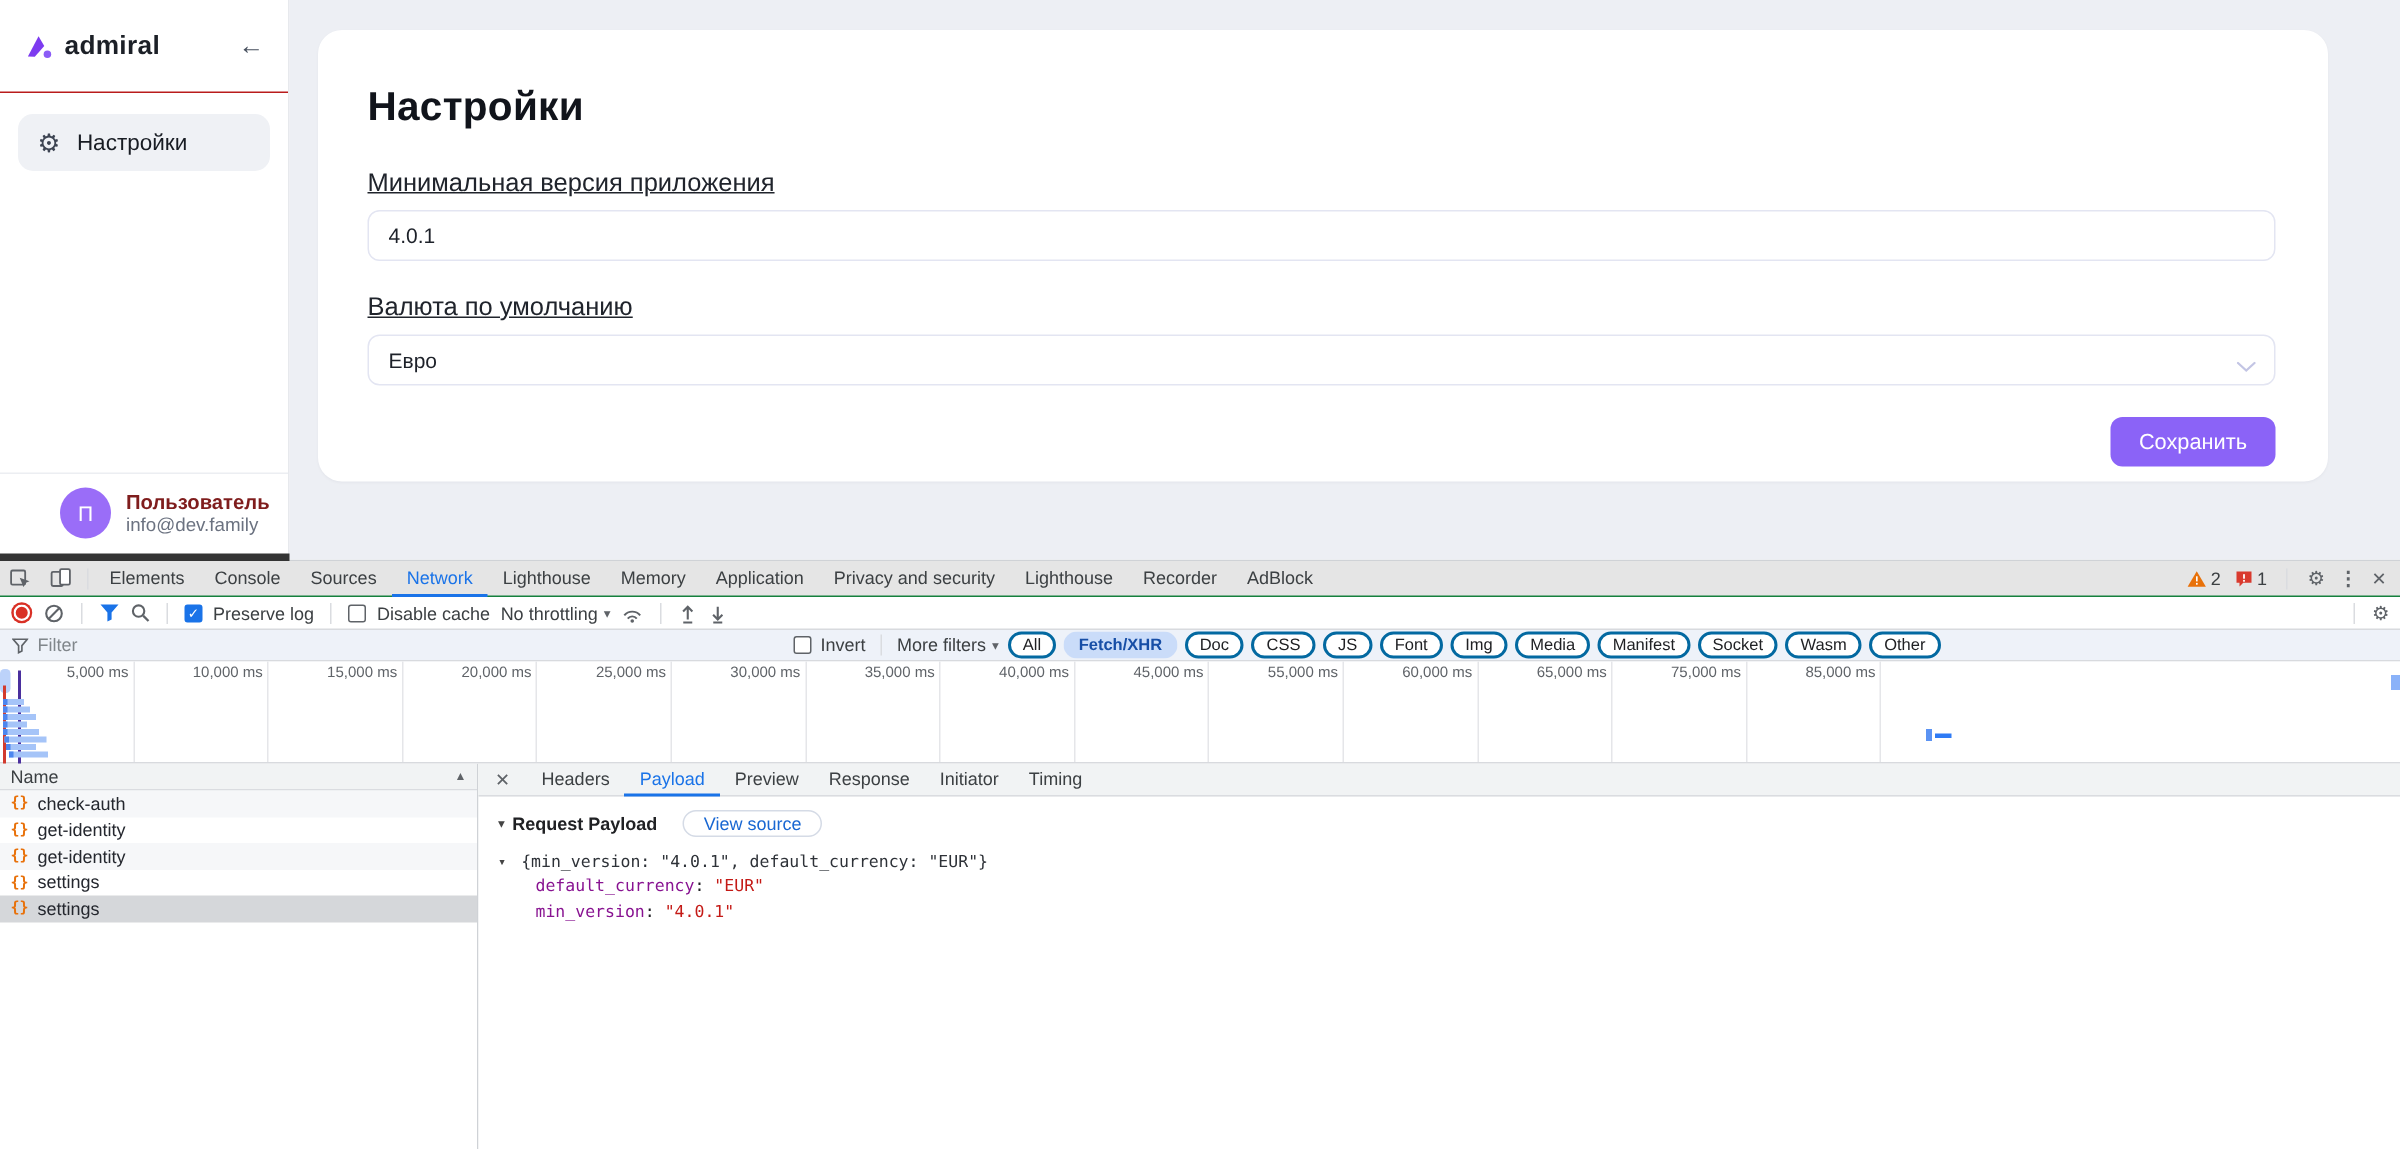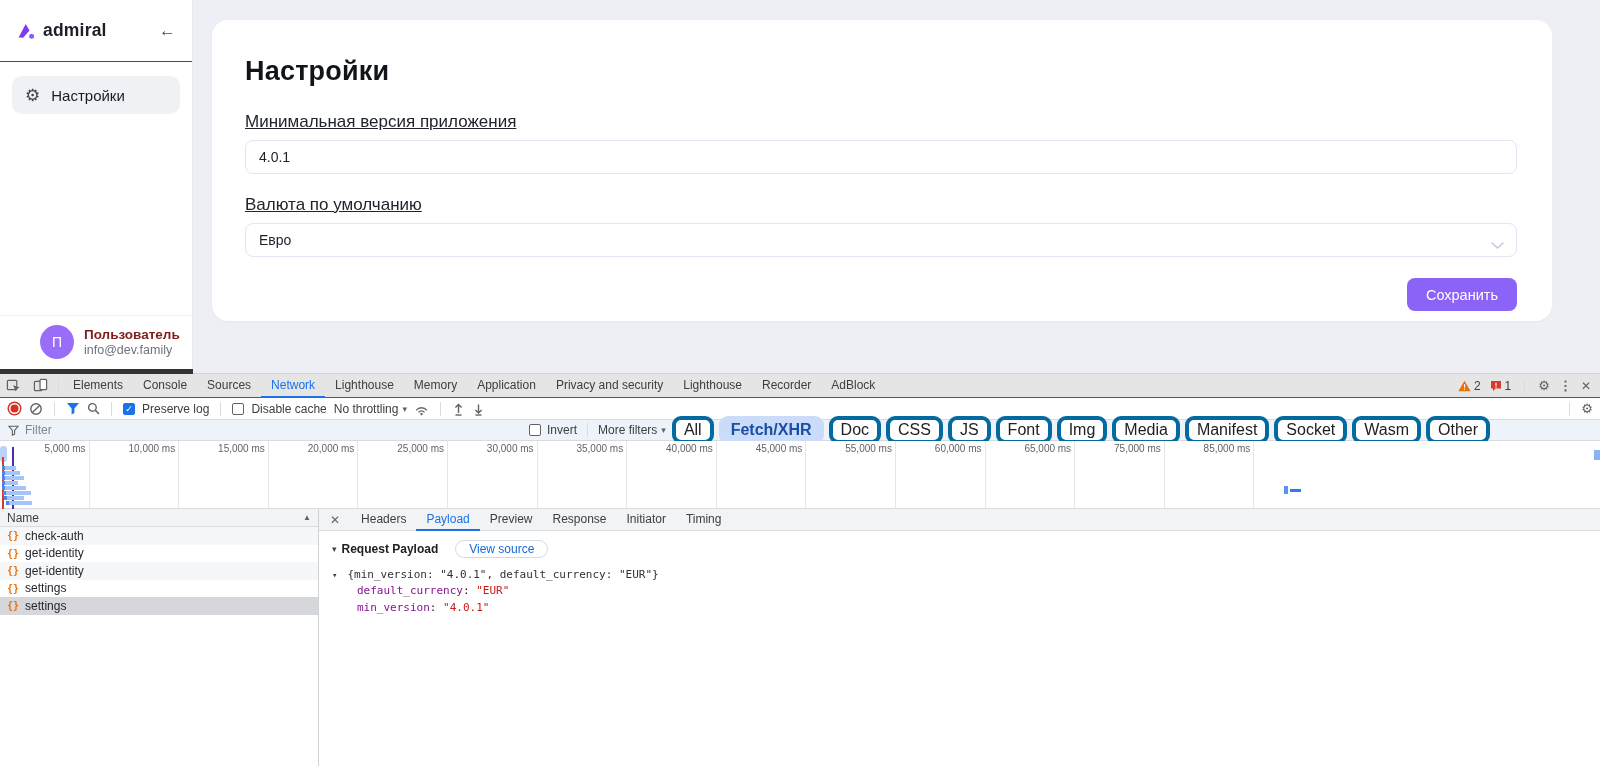--- a/index.html
+++ b/index.html
@@ -50,21 +50,21 @@
   .cb.checked { background:#1a73e8; border-color:#1a73e8; }
   .tool-label { cursor:default; white-space:nowrap; }
   .drop { display:flex; align-items:center; gap:4px; cursor:pointer; white-space:nowrap; }
   .drop .dd { font-size:9px; color:#5f6368; }
   .spacer { flex:1; }
 
   .dt-filter { height:21px; flex:0 0 21px; display:flex; align-items:center; background:#eef2f9; border-bottom:1px solid #d8dade; padding:0 8px; gap:6px; }
   .filter-input { background:transparent; border:none; outline:none; font-size:12px; width:498px; color:#202124; font-family:"Liberation Sans",sans-serif; }
   .filter-input::placeholder { color:#80868b; }
   .pills { display:flex; gap:5px; align-items:center; }
-  .pill { border:4px solid #0369a1; border-radius:9px; background:#fff; font-size:16px; color:#202124; padding:1px 8px; cursor:pointer; white-space:nowrap; }
+  .pill { border:2px solid #0369a1; border-radius:9px; background:#fff; font-size:11px; color:#202124; padding:1px 8px; cursor:pointer; white-space:nowrap; }
   .pill.active { background:#cadcf9; border-color:transparent; color:#174ea6; font-weight:700; }
 
   .dt-timeline { height:68px; flex:0 0 68px; position:relative; border-bottom:1px solid #d8dade; display:flex; background:#fff; }
   .tl-cell { flex:0 0 89.6px; border-right:1px solid #e5e6e9; font-size:10px; color:#5f6368; text-align:right; padding:2px 3px 0 0; }
   .tl-fill { flex:1; }
   .tl-marks { position:absolute; inset:0; pointer-events:none; }
   .tl-marks > div { position:absolute; }
   .tl-handle { background:#bcd2fa; border-radius:3px; }
   .tl-vline.red { width:2px; background:#d23b2e; }
   .tl-vline.purple { width:2px; background:#4a2f9e; }

